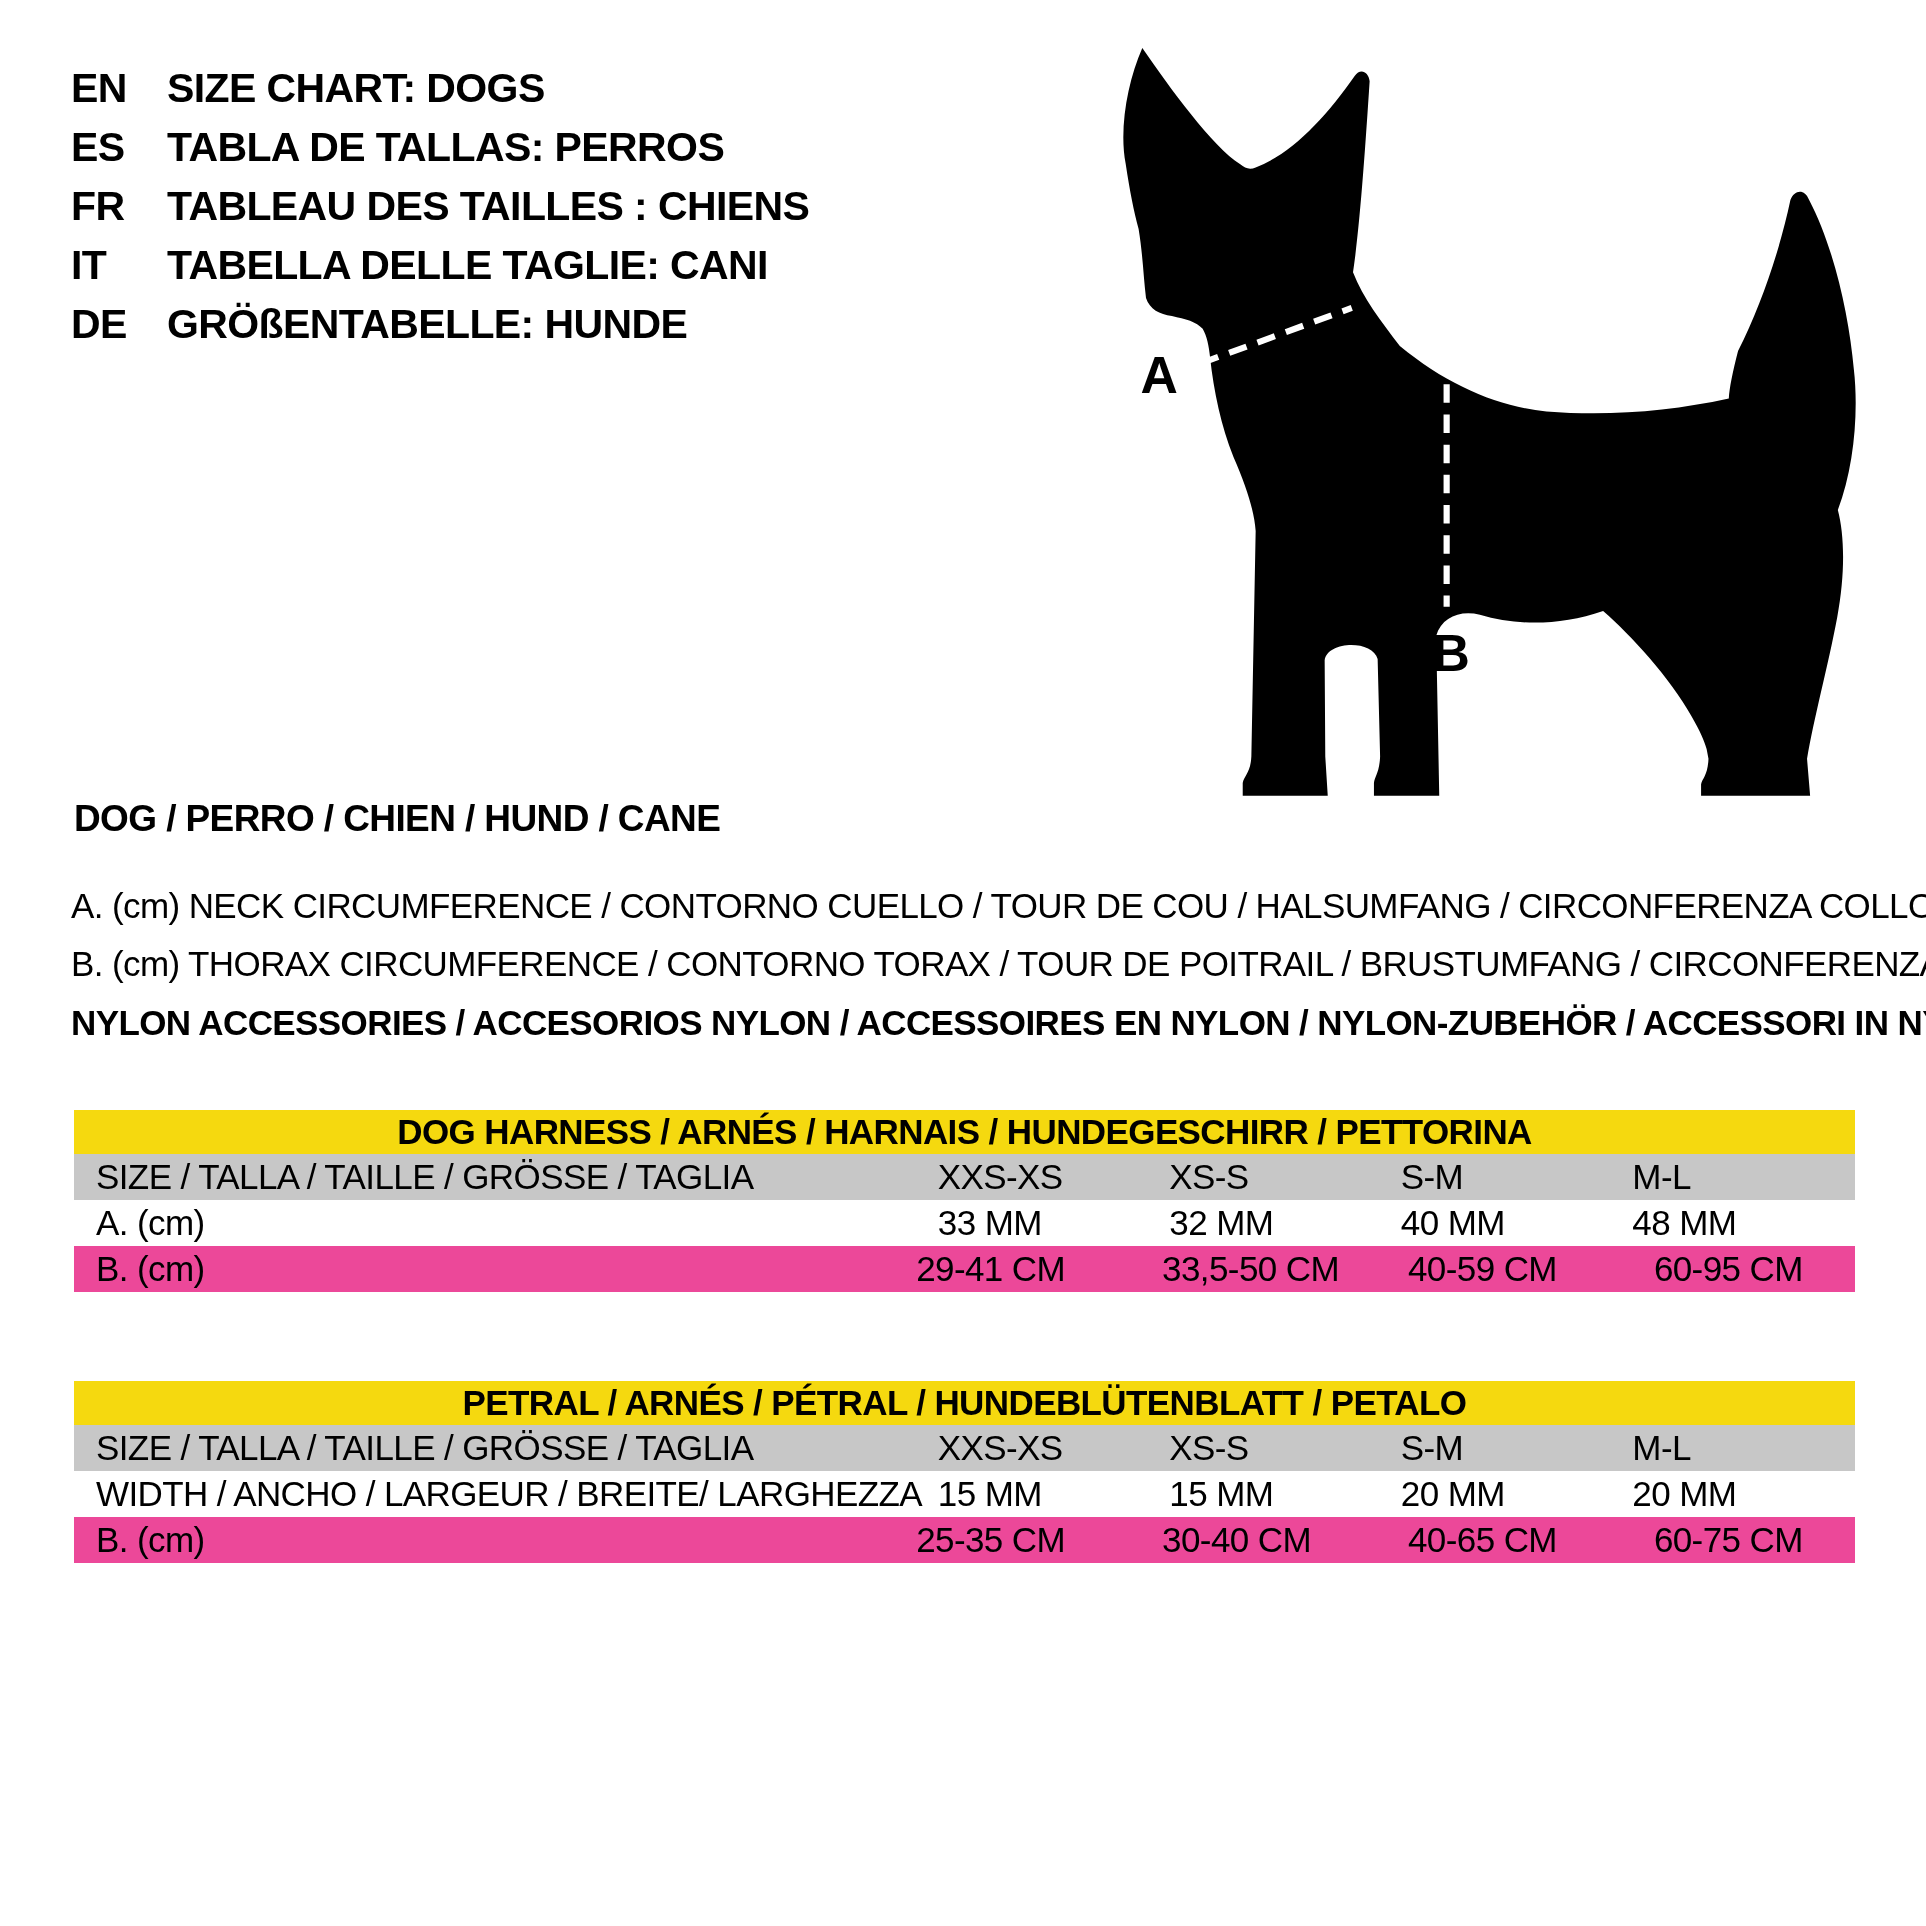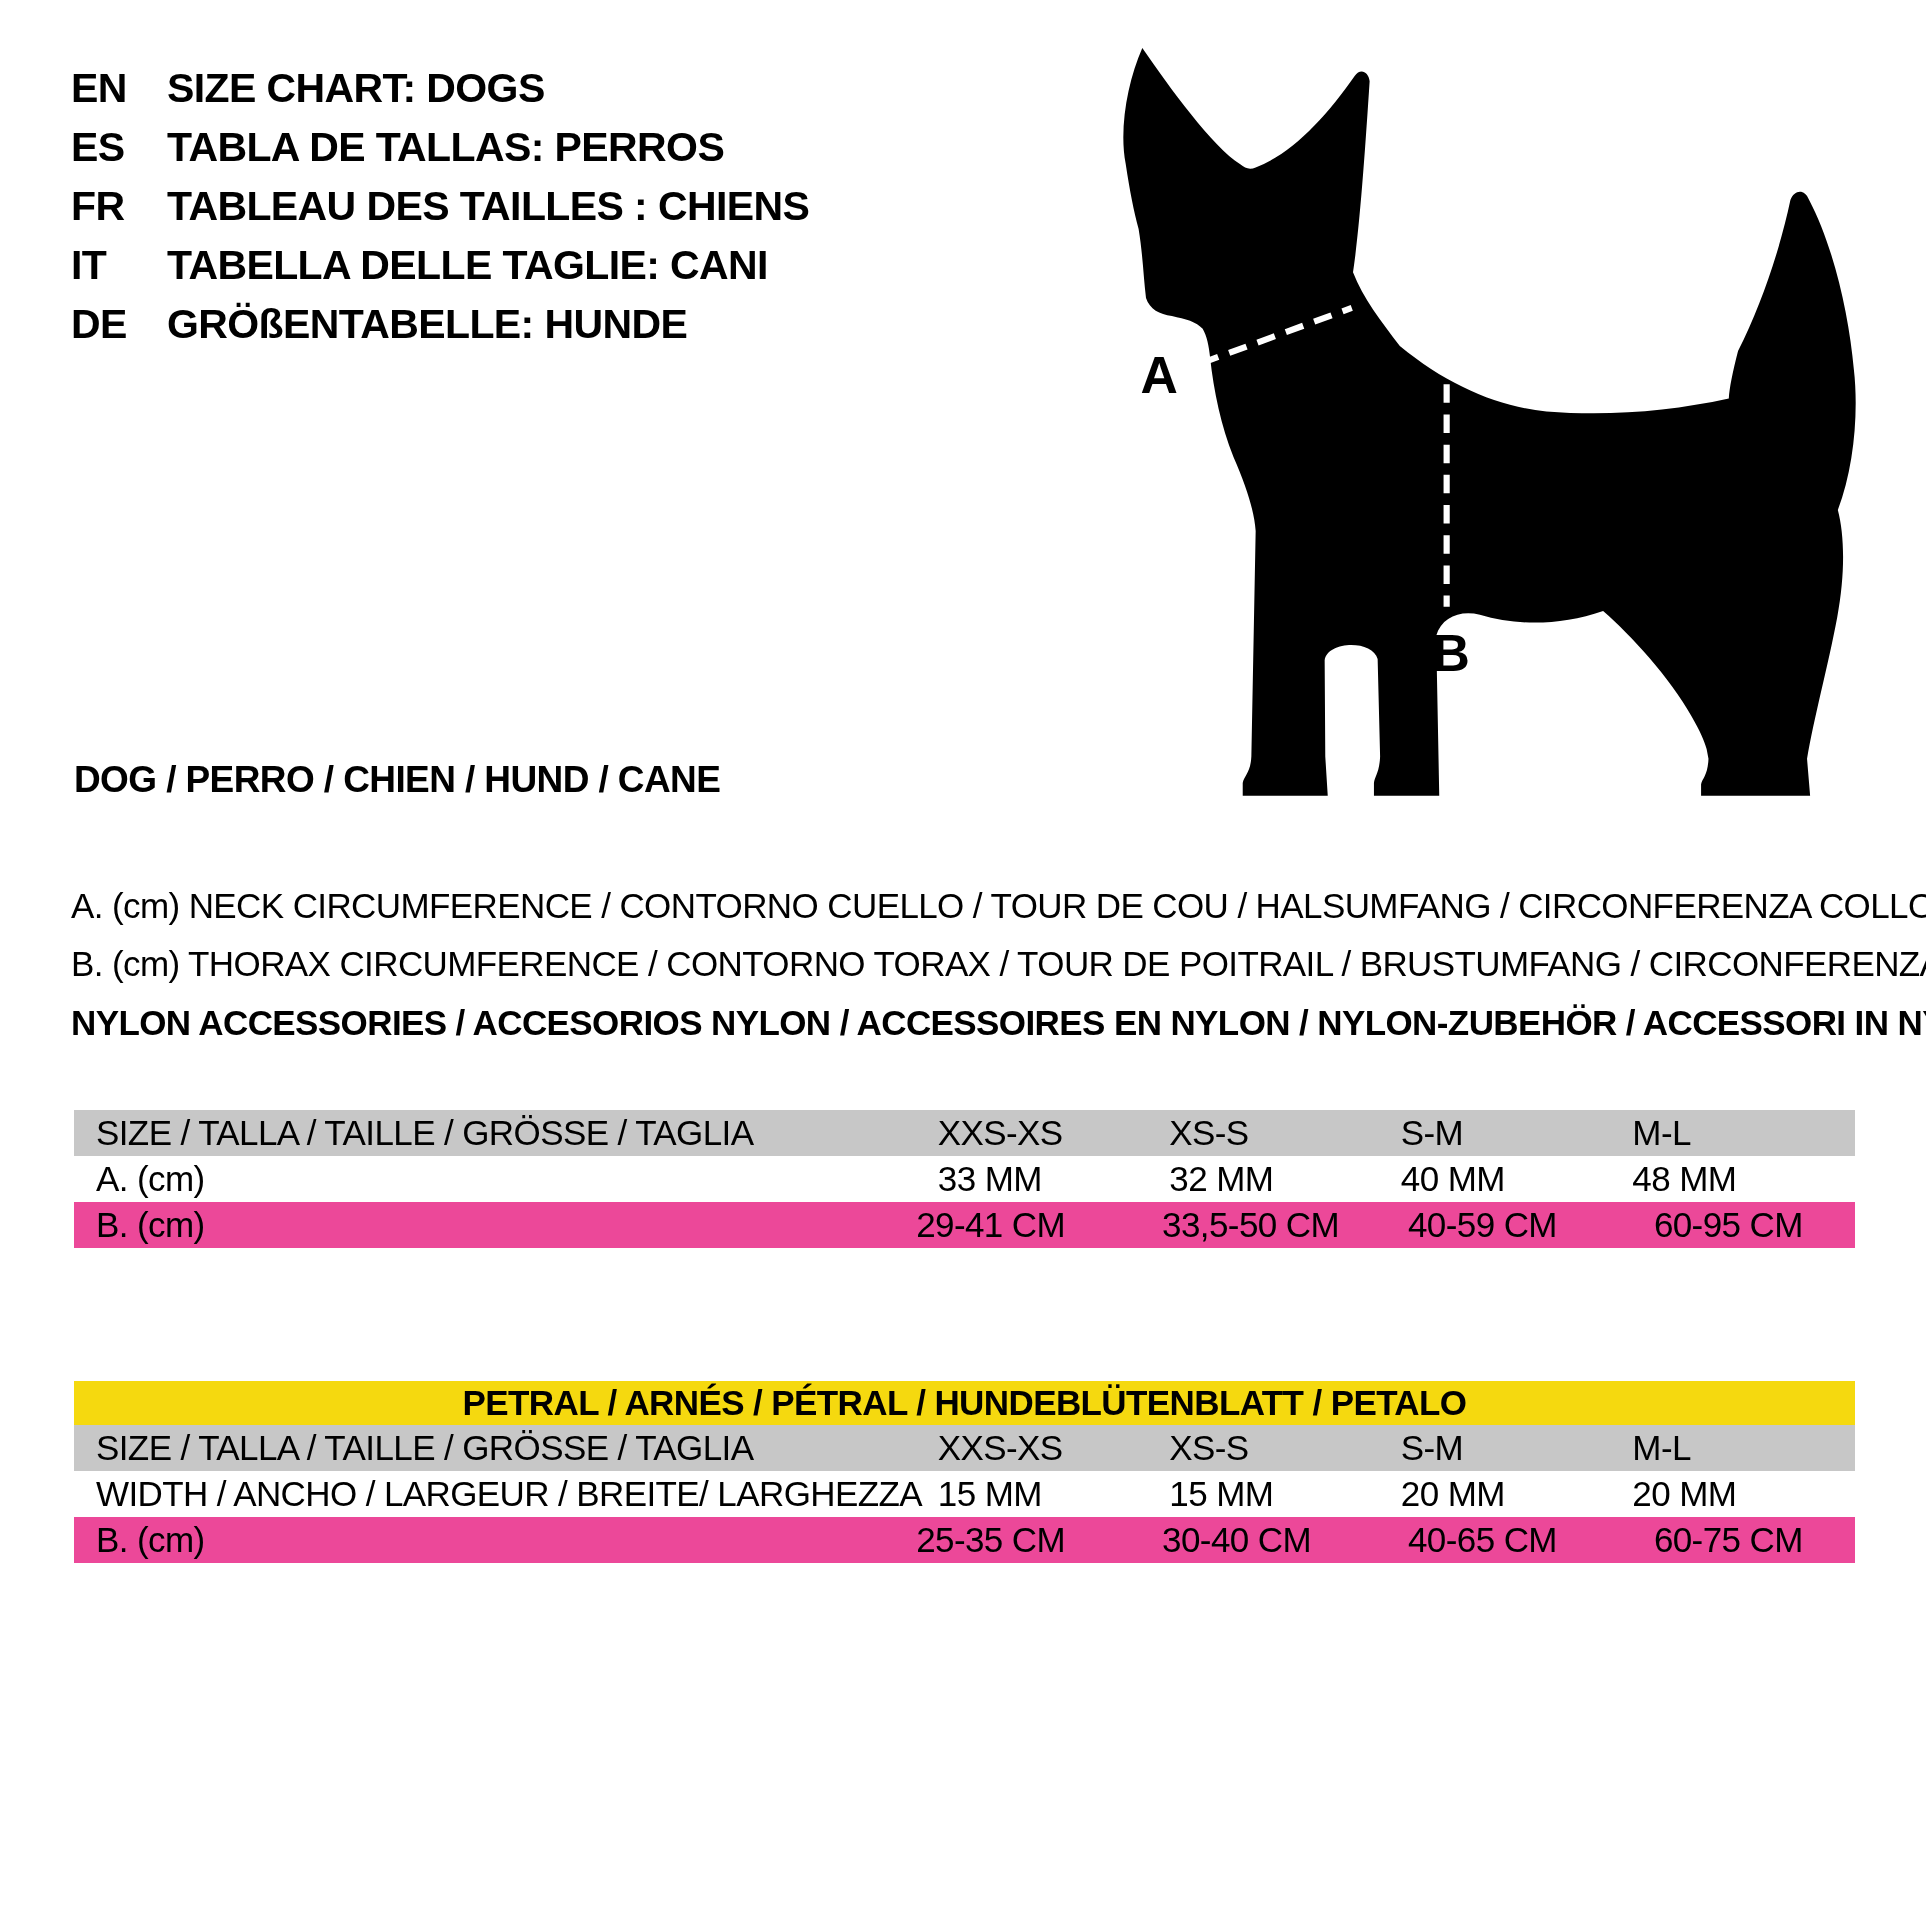--- a/index.html
+++ b/index.html
@@ -12,21 +12,21 @@
 
   
   .lang-block{position:absolute;left:71px;top:59px;}
   .lang-row{display:flex;align-items:center;height:59px;font-size:41px;font-weight:bold;}
   .lang-row .code{width:96px;}
 
   
   .dog-wrap{position:absolute;left:1115px;top:43px;width:752px;height:767px;}
   .dog-wrap svg{display:block;width:100%;height:100%;}
 
-  .caption{position:absolute;left:74px;top:759px;font-size:37px;font-weight:bold;}
+  .caption{position:absolute;left:74px;top:798px;font-size:37px;font-weight:bold;}
 
   .note{position:absolute;left:71px;font-size:35px;white-space:nowrap;}
   .note-a{top:886px;}
   .note-b{top:944px;}
   .note-nylon{top:1003px;font-weight:bold;}
 
   
   .size-table{position:absolute;left:74px;width:1781px;}
   .size-table.first{top:1110px;}
   .size-table.second{top:1381px;}
@@ -126,20 +126,21 @@
     </svg>
   </div>
 
   <div class="caption">DOG / PERRO / CHIEN / HUND / CANE</div>
 
   <div class="note note-a">A. (cm) NECK CIRCUMFERENCE / CONTORNO CUELLO / TOUR DE COU / HALSUMFANG / CIRCONFERENZA COLLO</div>
   <div class="note note-b">B. (cm) THORAX CIRCUMFERENCE / CONTORNO TORAX / TOUR DE POITRAIL / BRUSTUMFANG / CIRCONFERENZA TORACE</div>
   <div class="note note-nylon">NYLON ACCESSORIES / ACCESORIOS NYLON / ACCESSOIRES EN NYLON / NYLON-ZUBEHÖR / ACCESSORI IN NYLON</div>
 
   <div class="size-table first">
+    <div class="t-title">DOG HARNESS / ARNÉS / HARNAIS / HUNDEGESCHIRR / PETTORINA</div>
     <div class="t-row size-row">
       <div class="c-label">SIZE / TALLA / TAILLE / GRÖSSE / TAGLIA</div>
       <div class="c-val">XXS-XS</div>
       <div class="c-val">XS-S</div>
       <div class="c-val">S-M</div>
       <div class="c-val last">M-L</div>
     </div>
     <div class="t-row">
       <div class="c-label">A. (cm)</div>
       <div class="c-val">33 MM</div>

